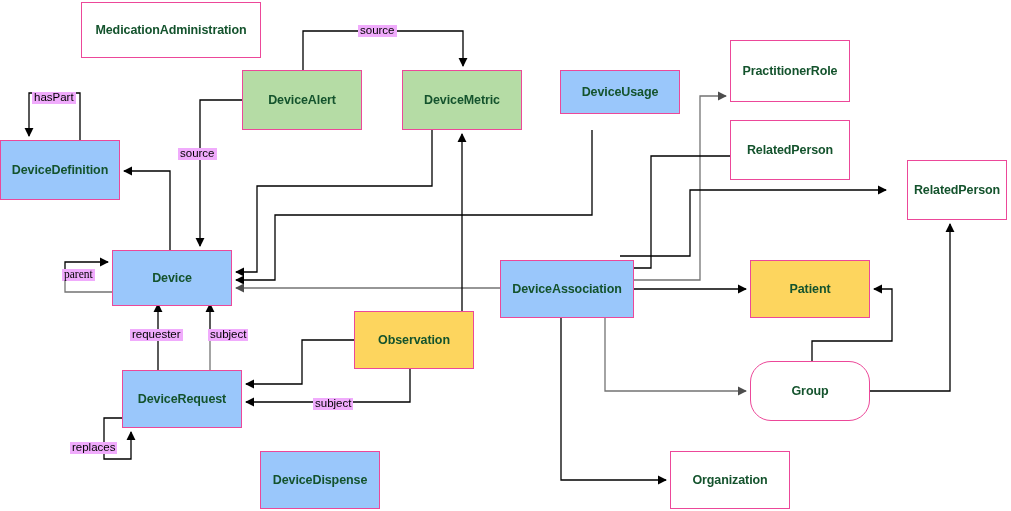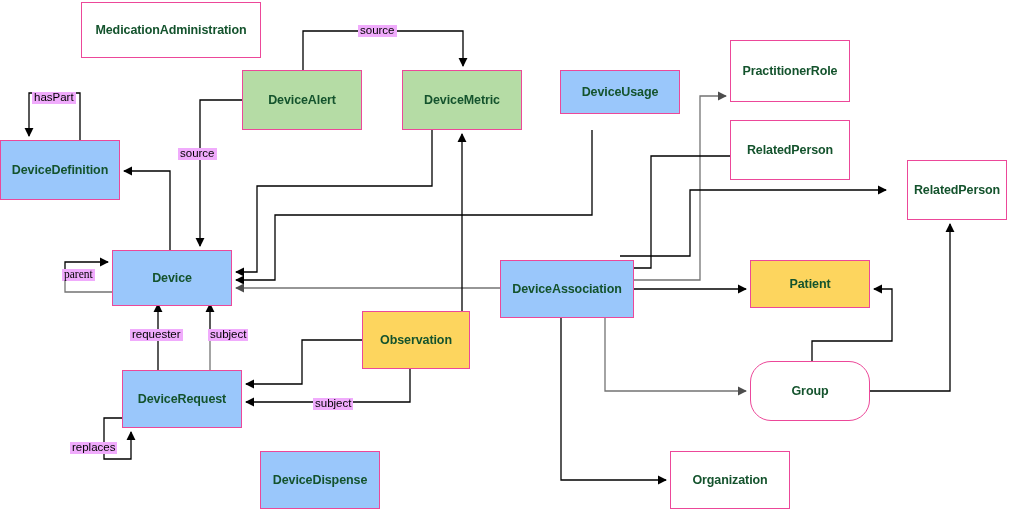--- a/index.html
+++ b/index.html
@@ -136,23 +136,23 @@
   <div class="node fill-white" style="left:730px; top:120px; width:120px; height:60px;">RelatedPerson</div>
 
   <div class="node fill-white" style="left:907px; top:160px; width:100px; height:60px;">RelatedPerson</div>
 
   <div class="node fill-blue" style="left:0px;   top:140px; width:120px; height:60px;">DeviceDefinition</div>
 
   <div class="node fill-blue" style="left:112px; top:250px; width:120px; height:56px;">Device</div>
 
   <div class="node fill-blue" style="left:500px; top:260px; width:134px; height:58px;">DeviceAssociation</div>
 
-  <div class="node fill-yellow" style="left:750px; top:260px; width:120px; height:48px;">Patient</div>
+  <div class="node fill-yellow" style="left:750px; top:260px; width:120px; height:58px;">Patient</div>
 
-  <div class="node fill-yellow" style="left:362px; top:311px; width:108px; height:58px;">Observation</div>
+  <div class="node fill-yellow" style="left:354px; top:311px; width:120px; height:58px;">Observation</div>
 
   <div class="node fill-white" style="left:750px; top:361px; width:120px; height:60px;border-radius:21px;">Group</div>
 
   <div class="node fill-blue" style="left:122px; top:370px; width:120px; height:58px;">DeviceRequest</div>
 
   <div class="node fill-blue" style="left:260px; top:451px; width:120px; height:58px;">DeviceDispense</div>
 
   <div class="node fill-white" style="left:670px; top:451px; width:120px; height:58px;">Organization</div>
 
   <div class="edge-label" style="left:358px; top:25px;">source</div>

